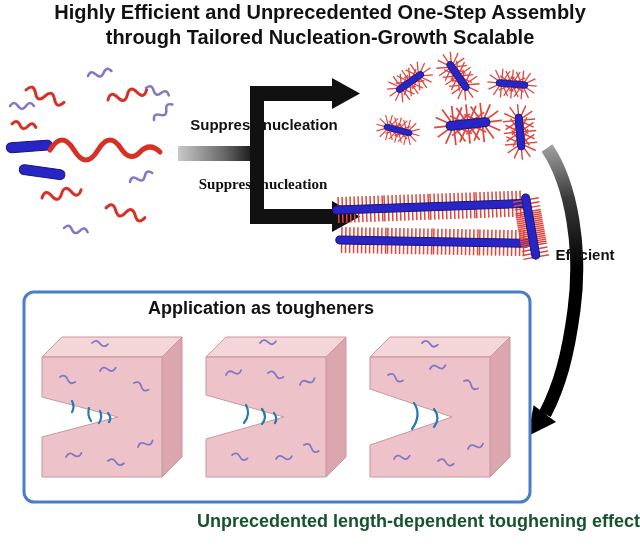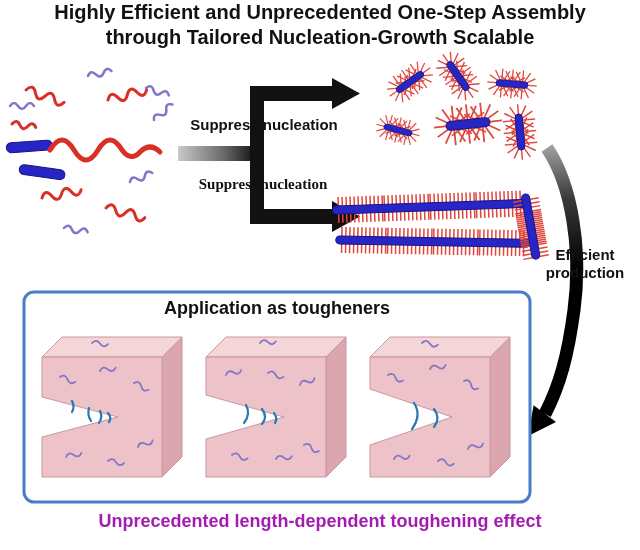--- a/index.html
+++ b/index.html
@@ -5,22 +5,22 @@
   html,body{margin:0;padding:0;background:#fff;}
   .stage{position:relative;width:640px;height:550px;background:#fff;overflow:hidden;
          font-family:"Liberation Sans",sans-serif;}
   .stage svg{position:absolute;left:0;top:0;}
   .txt{position:absolute;color:#111;}
   .title{left:0;top:8;width:640px;text-align:center;font-size:20px;font-weight:bold;line-height:1.25;}
   .lbl{font-size:15px;font-weight:bold;text-align:center;}
   .lbl-enhance{left:178px;top:116px;width:172px;}
   .lbl-suppress{left:175px;top:176px;width:176px;font-family:Liberation Serif, serif;}
   .lbl-scalable{left:534px;top:246px;width:102px;line-height:1.2;}
-  .app-title{left:24px;top:298px;width:506px;text-align:center;font-size:18px;font-weight:bold;}
-  .footer-text{left:0;top:511px;width:640px;text-align:center;font-size:18px;font-weight:bold;color:#a21caf;}
+  .app-title{left:8px;top:298px;width:506px;text-align:center;font-size:18px;font-weight:bold;}
+  .footer-text{left:0;top:511px;width:640px;text-align:right;font-size:18px;font-weight:bold;color:#14532d;}
 </style>
 </head>
 <body>
 
 <div class="stage">
 
   <svg width="640" height="550" viewBox="0 0 640 550">
     <defs>
       <linearGradient id="ga" x1="0" y1="0" x2="1" y2="0">
         <stop offset="0" stop-color="#c9c9c9"></stop>
@@ -206,19 +206,18 @@
     <div>Highly Efficient and Unprecedented One-Step Assembly</div>
     <div>through Tailored Nucleation-Growth Scalable</div>
   </div>
 
   <div class="txt lbl lbl-enhance">Suppress nucleation</div>
 
   <div class="txt lbl lbl-suppress">Suppress nucleation</div>
 
   <div class="txt lbl lbl-scalable">
     <div>Efficient</div>
-    <div>production</div>
   </div>
 
   <div class="txt app-title">Application as tougheners</div>
 
   <div class="txt footer-text">Unprecedented length-dependent toughening effect</div>
 </div>
 
 </body></html>

